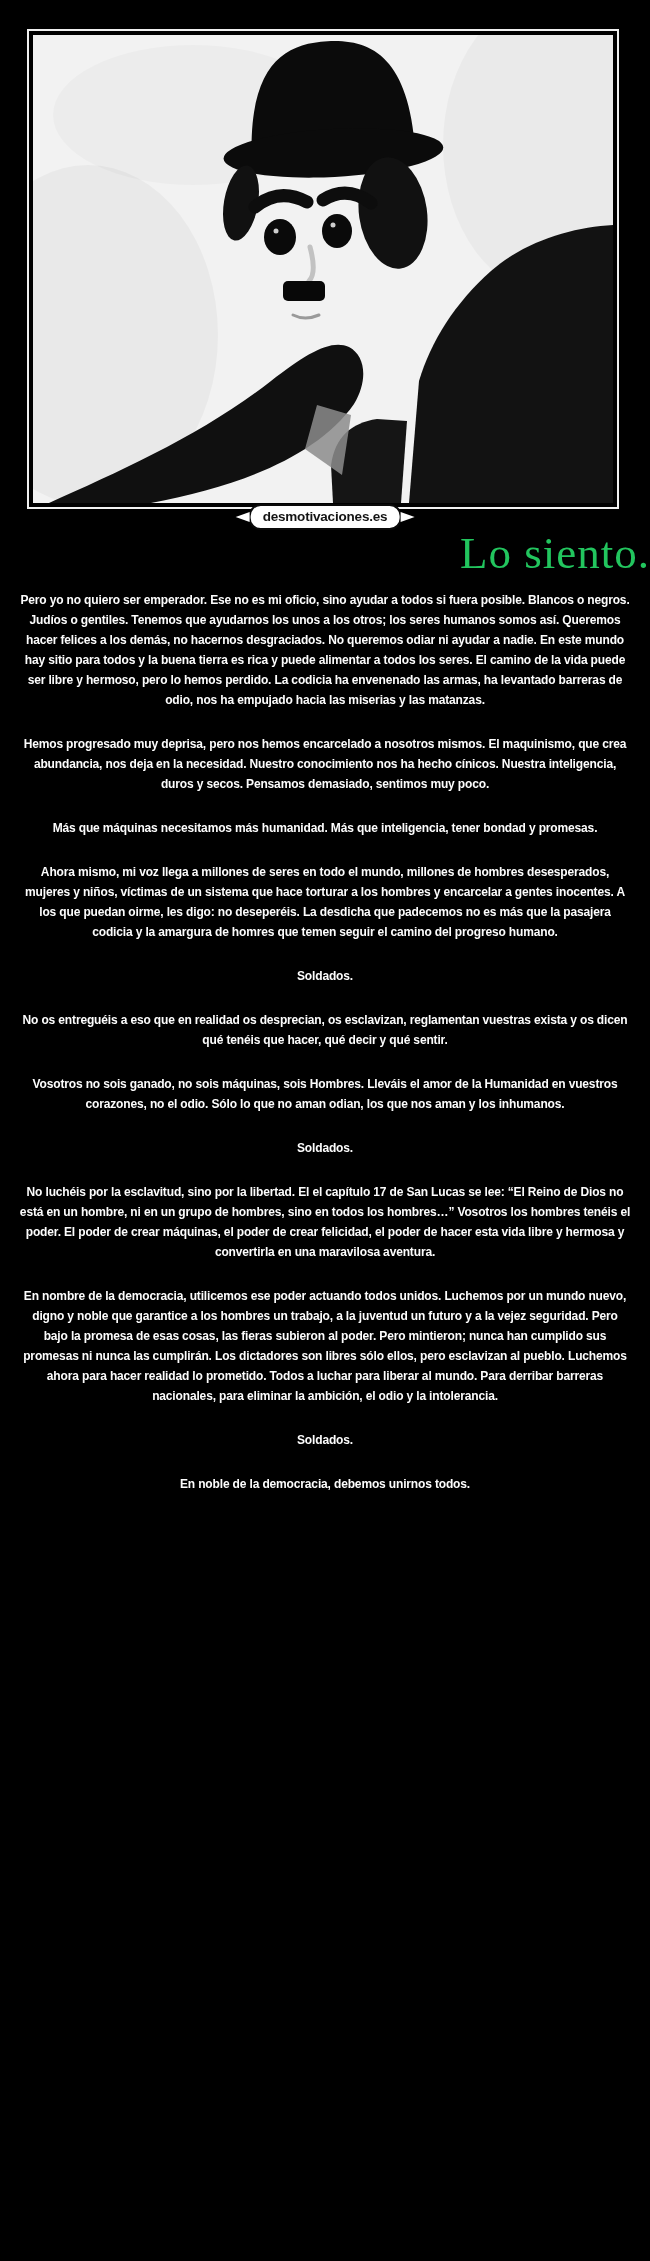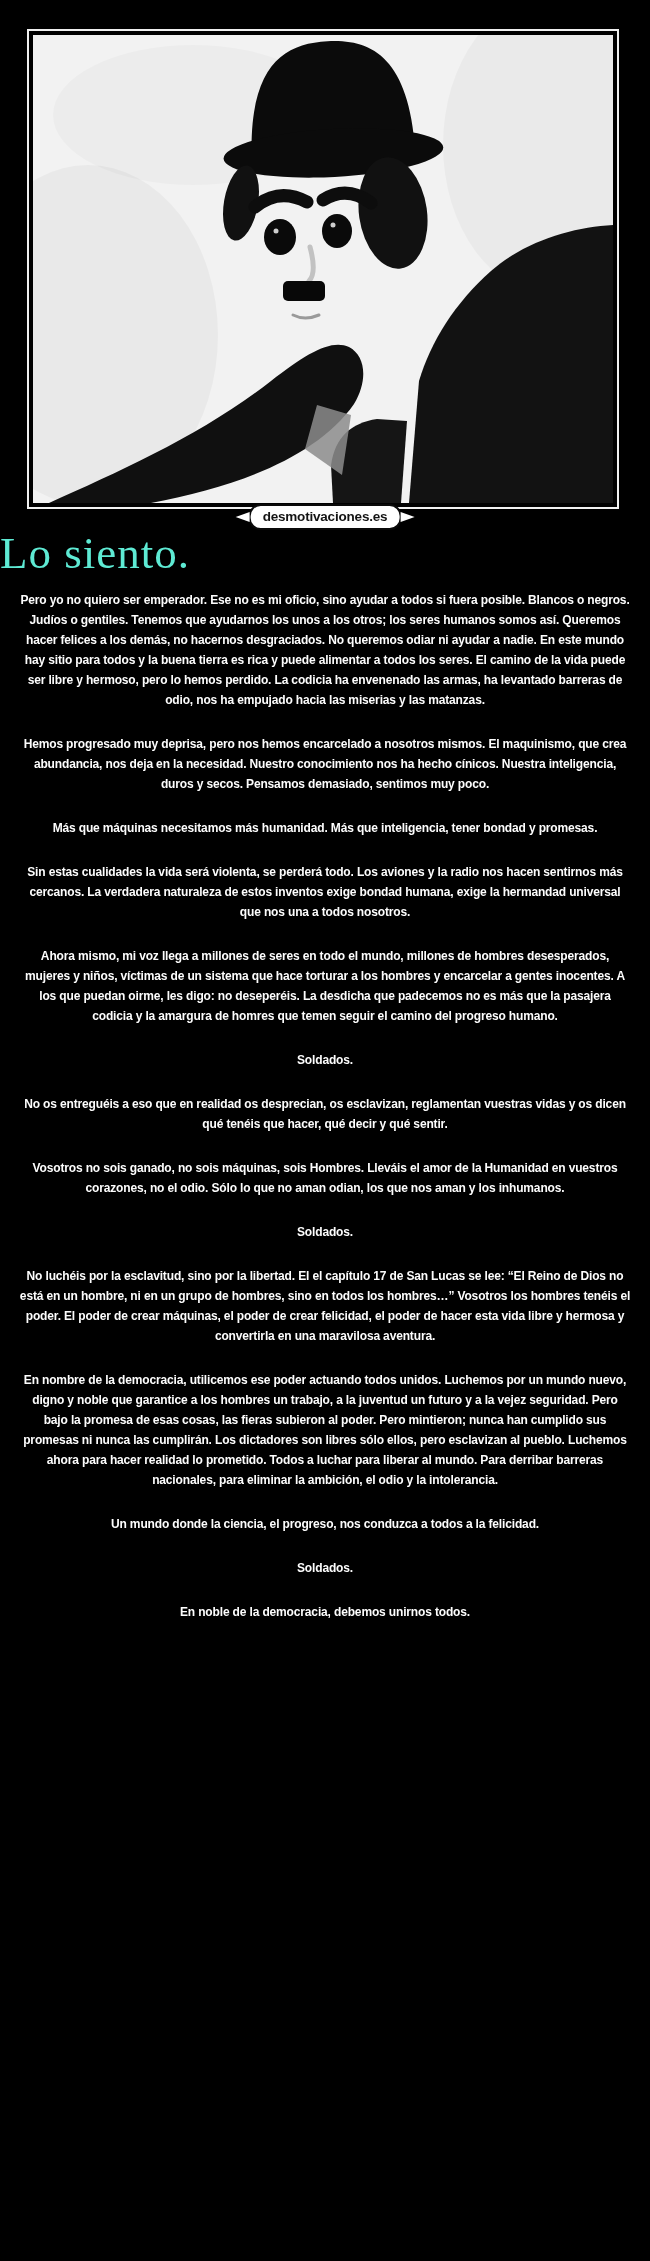--- a/index.html
+++ b/index.html
@@ -40,26 +40,26 @@
   }
   .watermark::before,.watermark::after{
     content:"";position:absolute;top:50%;margin-top:-5px;
     width:0;height:0;border-top:5px solid transparent;border-bottom:5px solid transparent;
   }
   .watermark::before{left:-15px;border-right:14px solid #fff;}
   .watermark::after{right:-15px;border-left:14px solid #fff;}
   .title{
     position:absolute;top:524px;left:0;right:0;
     margin:0;
-    text-align:left;
+    text-align:right;
     font-family:"Liberation Serif",serif;
     font-weight:400;
     font-size:45px;line-height:58px;
     letter-spacing:1px;
-    color:#5eead4;
+    color:#22c55e;
   }
   .speech{
     position:absolute;top:590px;left:19px;right:19px;
     text-align:center;
     font-size:12px;line-height:20px;font-weight:700;
     letter-spacing:-0.15px;
     color:#fdfdfd;
   }
   .speech p{margin:0 0 24px 0;}
   .credit{
@@ -114,28 +114,26 @@
   </div>
 
   <div class="watermark">desmotivaciones.es</div>
 
   <h1 class="title">Lo siento.</h1>
 
   <div class="speech">
     <p>Pero yo no quiero ser emperador. Ese no es mi oficio, sino ayudar a todos si fuera posible. Blancos o negros. Judíos o gentiles. Tenemos que ayudarnos los unos a los otros; los seres humanos somos así. Queremos hacer felices a los demás, no hacernos desgraciados. No queremos odiar ni ayudar a nadie. En este mundo hay sitio para todos y la buena tierra es rica y puede alimentar a todos los seres. El camino de la vida puede ser libre y hermoso, pero lo hemos perdido. La codicia ha envenenado las armas, ha levantado barreras de odio, nos ha empujado hacia las miserias y las matanzas.</p>
     <p>Hemos progresado muy deprisa, pero nos hemos encarcelado a nosotros mismos. El maquinismo, que crea abundancia, nos deja en la necesidad. Nuestro conocimiento nos ha hecho cínicos. Nuestra inteligencia, duros y secos. Pensamos demasiado, sentimos muy poco.</p>
     <p>Más que máquinas necesitamos más humanidad. Más que inteligencia, tener bondad y promesas.</p>
-    <p>Sin estas cualidades la vida será violenta, se perderá todo. Los aviones y la radio nos hacen sentirnos más cercanos. La verdadera naturaleza de estos inventos exige bondad humana, exige la hermandad universal que nos una a todos nosotros.</p>
     <p>Ahora mismo, mi voz llega a millones de seres en todo el mundo, millones de hombres desesperados, mujeres y niños, víctimas de un sistema que hace torturar a los hombres y encarcelar a gentes inocentes. A los que puedan oirme, les digo: no deseperéis. La desdicha que padecemos no es más que la pasajera codicia y la amargura de homres que temen seguir el camino del progreso humano.</p>
     <p>Soldados.</p>
-    <p>No os entreguéis a eso que en realidad os desprecian, os esclavizan, reglamentan vuestras vidas y os dicen qué tenéis que hacer, qué decir y qué sentir.</p>
+    <p>No os entreguéis a eso que en realidad os desprecian, os esclavizan, reglamentan vuestras exista y os dicen qué tenéis que hacer, qué decir y qué sentir.</p>
     <p>Vosotros no sois ganado, no sois máquinas, sois Hombres. Lleváis el amor de la Humanidad en vuestros corazones, no el odio. Sólo lo que no aman odian, los que nos aman y los inhumanos.</p>
     <p>Soldados.</p>
     <p>No luchéis por la esclavitud, sino por la libertad. El el capítulo 17 de San Lucas se lee: “El Reino de Dios no está en un hombre, ni en un grupo de hombres, sino en todos los hombres…” Vosotros los hombres tenéis el poder. El poder de crear máquinas, el poder de crear felicidad, el poder de hacer esta vida libre y hermosa y convertirla en una maravilosa aventura.</p>
     <p>En nombre de la democracia, utilicemos ese poder actuando todos unidos. Luchemos por un mundo nuevo, digno y noble que garantice a los hombres un trabajo, a la juventud un futuro y a la vejez seguridad. Pero bajo la promesa de esas cosas, las fieras subieron al poder. Pero mintieron; nunca han cumplido sus promesas ni nunca las cumplirán. Los dictadores son libres sólo ellos, pero esclavizan al pueblo. Luchemos ahora para hacer realidad lo prometido. Todos a luchar para liberar al mundo. Para derribar barreras nacionales, para eliminar la ambición, el odio y la intolerancia.</p>
-    <p>Un mundo donde la ciencia, el progreso, nos conduzca a todos a la felicidad.</p>
     <p>Soldados.</p>
     <p>En noble de la democracia, debemos unirnos todos.</p>
   </div>
 
   <div class="credit">Charles Chaplin "El Gran Dictador"</div>
 
 </div>
 
 </body></html>

